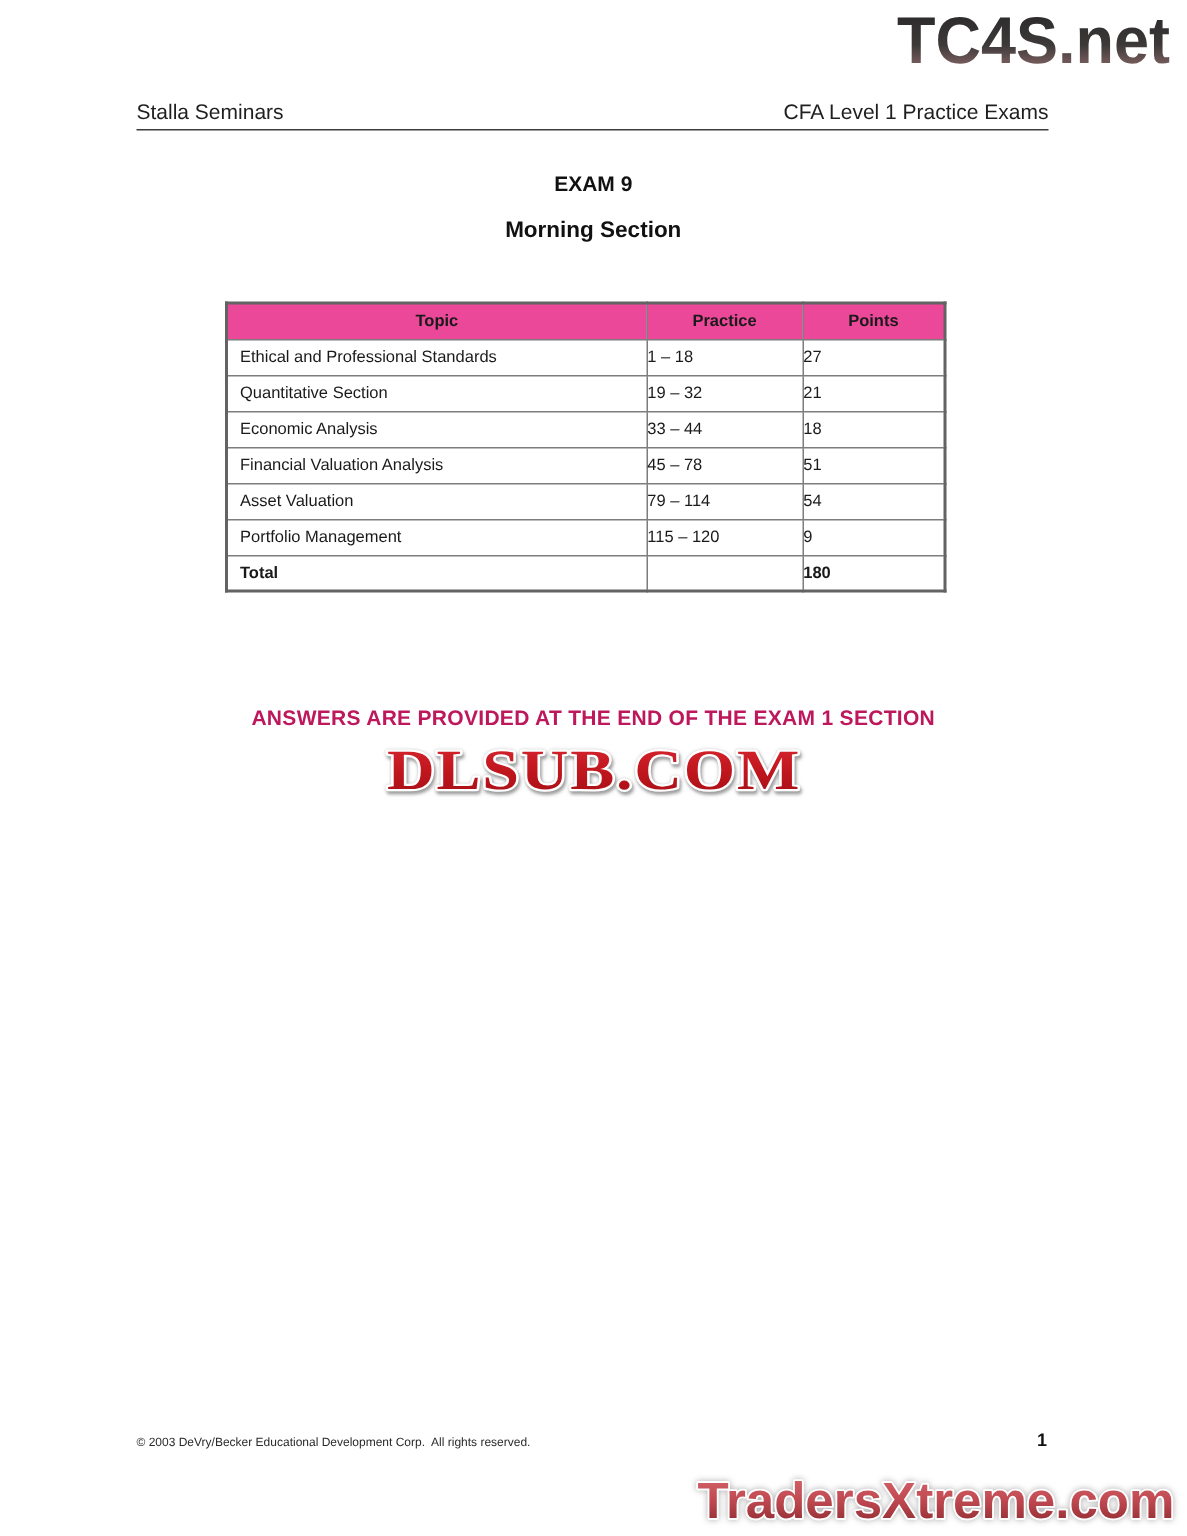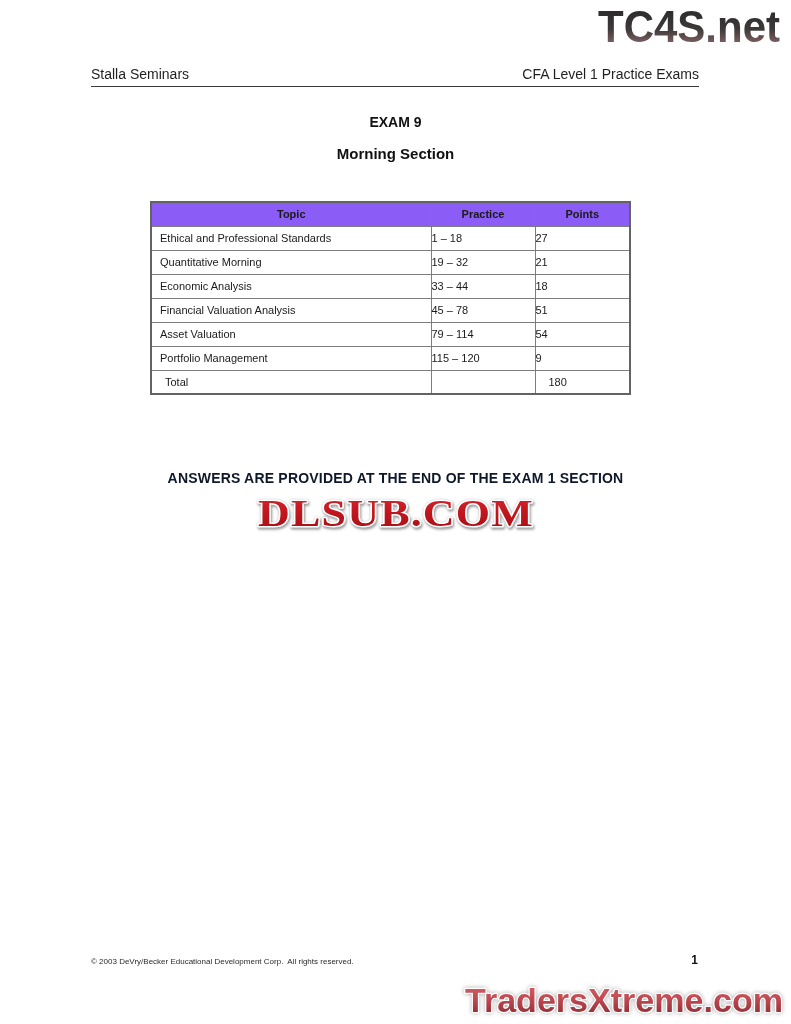--- a/index.html
+++ b/index.html
@@ -49,32 +49,32 @@
   .exam-table col.c-questions { width:104px; }
   .exam-table col.c-points { width:95px; }
   .exam-table th, .exam-table td {
     border:1px solid #7d7d7d;
     height:24px;
     vertical-align:middle;
     font-weight:normal;
     color:#1a1a1a;
   }
   .exam-table thead th {
-    background:#8b5cf6;
+    background:#ec4899;
     font-weight:bold;
     text-align:center;
   }
   .exam-table td.topic { text-align:left; padding-left:8px; }
   .exam-table td.num { text-align:left; }
-  .exam-table tr.total-row td { font-weight:normal;padding-left:13px; }
+  .exam-table tr.total-row td { font-weight:bold; }
 
   
   .answers-note {
     position:absolute; top:470px; left:0; width:100%;
-    text-align:center; font-size:14px; font-weight:bold; color:#0f172a;
+    text-align:center; font-size:14px; font-weight:bold; color:#be185d;
     letter-spacing:0.2px;
   }
 
   
   .dlsub-svg {
     position:absolute; top:486px; left:50%; margin-left:-150px;
     filter: drop-shadow(1px 2px 1px rgba(110,110,110,0.55)) drop-shadow(0 0 1px rgba(150,150,150,0.5));
   }
 
   
@@ -130,21 +130,21 @@
         <th>Points</th>
       </tr>
     </thead>
     <tbody>
       <tr>
         <td class="topic">Ethical and Professional Standards</td>
         <td class="num">1 – 18</td>
         <td class="num">27</td>
       </tr>
       <tr>
-        <td class="topic">Quantitative Morning</td>
+        <td class="topic">Quantitative Section</td>
         <td class="num">19 – 32</td>
         <td class="num">21</td>
       </tr>
       <tr>
         <td class="topic">Economic Analysis</td>
         <td class="num">33 – 44</td>
         <td class="num">18</td>
       </tr>
       <tr>
         <td class="topic">Financial Valuation Analysis</td>

